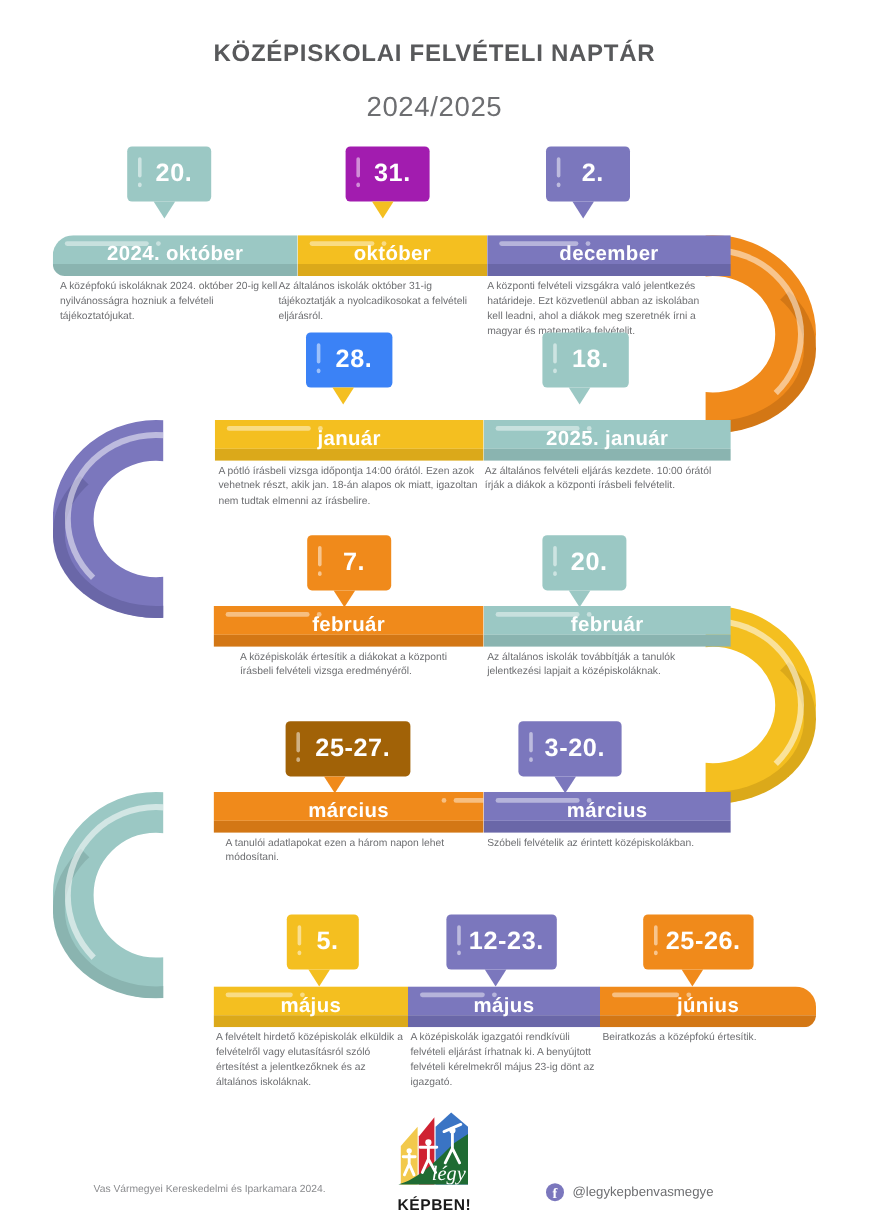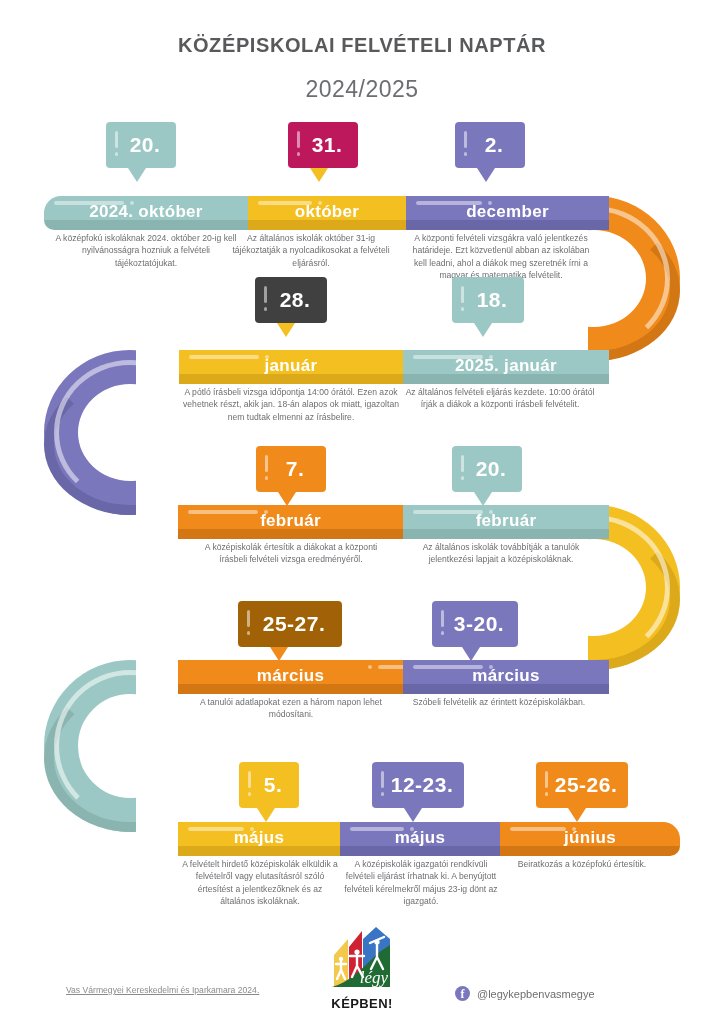--- a/index.html
+++ b/index.html
@@ -51,25 +51,25 @@
     position:absolute;left:16px;right:8px;top:0;bottom:0;
     display:flex;align-items:center;justify-content:center;
     color:#fff;font-weight:bold;font-size:21px;letter-spacing:.5px;
   }
   .bubble .bang{position:absolute;left:9px;top:9px;width:3px;height:17px;border-radius:2px;background:rgba(255,255,255,.5);}
   .bubble .bangdot{position:absolute;left:9px;top:30px;width:3px;height:4px;border-radius:2px;background:rgba(255,255,255,.5);}
   .bubble .tail{position:absolute;left:22px;top:100%;width:0;height:0;border-left:9px solid transparent;border-right:9px solid transparent;}
 
   
   .desc{
-    position:absolute;text-align:center;font-size:8.6px;line-height:1.45;color:#6d6e71;
-  }
-
-  
-  .credit{position:absolute;left:66px;top:985px;font-size:8.6px;color:#8a8b8e;text-decoration:underline;}
+    position:absolute;text-align:left;font-size:8.6px;line-height:1.45;color:#6d6e71;
+  }
+
+  
+  .credit{position:absolute;left:78px;top:985px;font-size:8.6px;color:#8a8b8e;}
   .logo{position:absolute;left:322px;top:925px;width:80px;height:86px;}
   .logo .word{
     position:absolute;left:0;right:0;bottom:0;text-align:center;
     font-size:13px;font-weight:bold;color:#1a1a1a;letter-spacing:.4px;
   }
   .fb{position:absolute;left:455px;top:986px;display:flex;align-items:center;gap:7px;}
   .fb .fbicon{width:15px;height:15px;border-radius:50%;background:#7b77bd;display:flex;align-items:center;justify-content:center;
     color:#fff;font-size:12px;font-weight:bold;font-family:"Liberation Serif",serif;line-height:1;}
   .fb .handle{font-size:11px;color:#6d6e71;}
 </style>
@@ -129,21 +129,21 @@
       <div class="shinedot" style="left:82px"></div>
     <div class="lbl">december</div>
   </div>
 
   <div class="bubble" style="left:106px;top:122px;width:70px;height:46px;background:#9bc8c4;">
     <div class="bang"></div>
       <div class="bangdot"></div>
     <div class="num">20.</div>
     <div class="tail" style="border-top:14px solid #9bc8c4;"></div>
   </div>
-  <div class="bubble" style="left:288px;top:122px;width:70px;height:46px;background:#be185d;">
+  <div class="bubble" style="left:288px;top:122px;width:70px;height:46px;background:#a21caf;">
     <div class="bang"></div>
       <div class="bangdot"></div>
     <div class="num">31.</div>
     <div class="tail" style="border-top:14px solid #f4bf20;"></div>
   </div>
   <div class="bubble" style="left:455px;top:122px;width:70px;height:46px;background:#7b77bd;">
     <div class="bang"></div>
       <div class="bangdot"></div>
     <div class="num">2.</div>
     <div class="tail" style="border-top:14px solid #7b77bd;"></div>
@@ -161,21 +161,21 @@
     <div class="lbl">január</div>
   </div>
   <div class="seg" style="left:403px;top:350px;width:206px;">
     <div class="top" style="background:#9bc8c4"></div>
       <div class="bot" style="background:#8ab4b0"></div>
     <div class="shine" style="width:70px"></div>
       <div class="shinedot" style="left:86px"></div>
     <div class="lbl">2025. január</div>
   </div>
 
-  <div class="bubble" style="left:255px;top:277px;width:72px;height:46px;background:#404040;">
+  <div class="bubble" style="left:255px;top:277px;width:72px;height:46px;background:#3b82f6;">
     <div class="bang"></div>
       <div class="bangdot"></div>
     <div class="num">28.</div>
     <div class="tail" style="border-top:14px solid #f4bf20;"></div>
   </div>
   <div class="bubble" style="left:452px;top:277px;width:72px;height:46px;background:#9bc8c4;">
     <div class="bang"></div>
       <div class="bangdot"></div>
     <div class="num">18.</div>
     <div class="tail" style="border-top:14px solid #9bc8c4;"></div>

